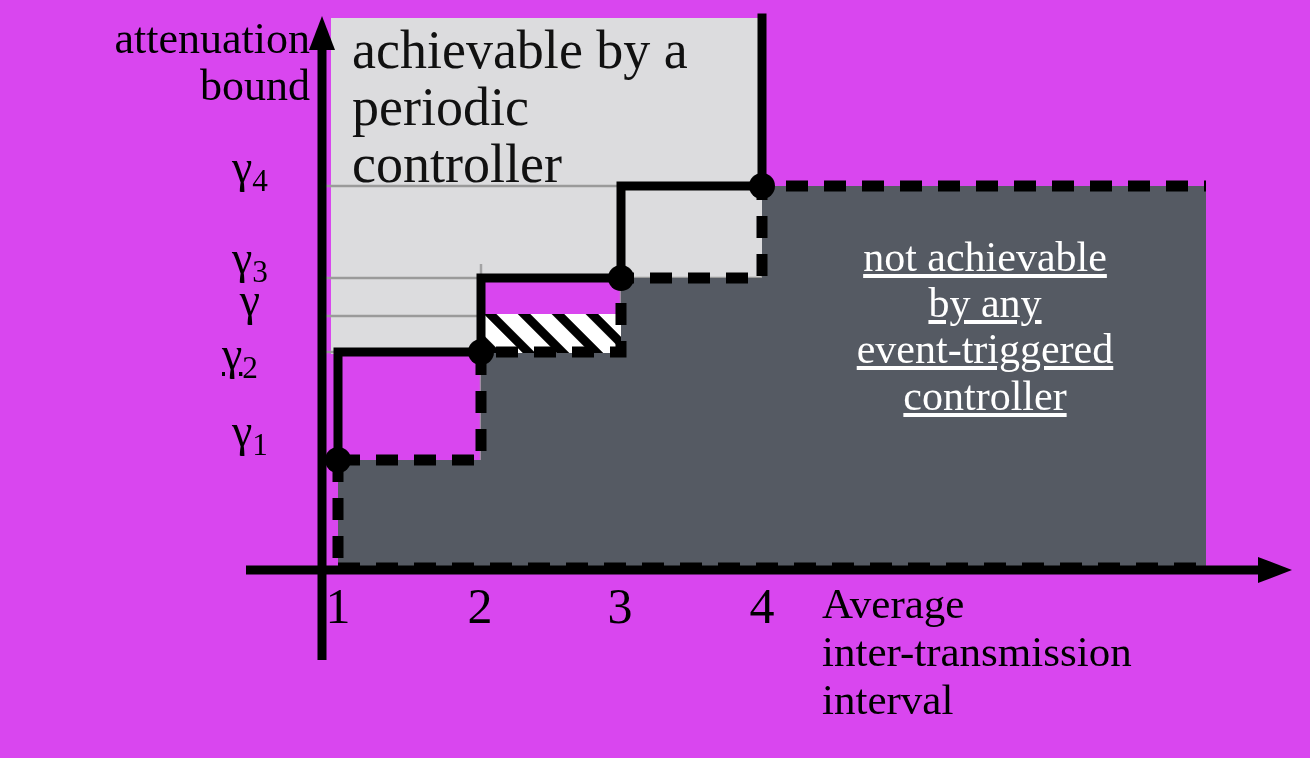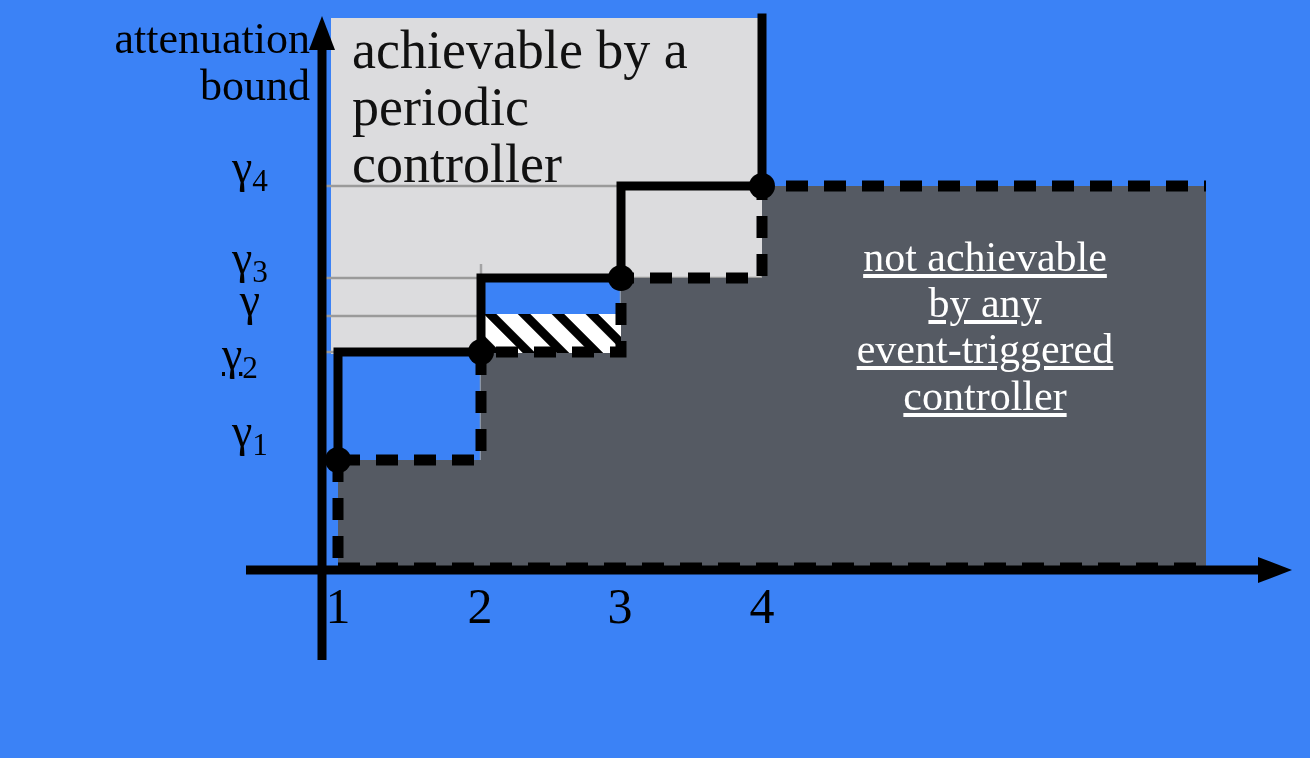--- a/index.html
+++ b/index.html
@@ -1,19 +1,19 @@
 <!DOCTYPE html>
 <html><head>
 <meta charset="utf-8">
 <title>Attenuation bound vs average inter-transmission interval</title>
 <style>
   html,body{margin:0;padding:0;background:#ffffff;}
   body{width:1310px;height:758px;overflow:hidden;
        font-family:"Liberation Serif","DejaVu Serif",serif;color:#000;}
-  #stage{position:relative;width:1310px;height:758px;background:#3b82f6;}
+  #stage{position:relative;width:1310px;height:758px;background:#d946ef;}
 
   
   #canvas{position:absolute;left:0;top:0;width:1310px;height:758px;}
 
   
   .txt{position:absolute;white-space:pre;line-height:1.06;}
 
   #ylabel{left:10px;top:16px;width:300px;text-align:right;font-size:44px;}
 
   #achievable-text{left:352px;top:22px;width:400px;font-size:54px;text-align:left;color:#111;}
@@ -107,20 +107,23 @@
 
   <div class="txt" id="achievable-text">achievable by a
 periodic
 controller</div>
 
   <div class="txt" id="notachievable-text">not achievable
 by any
 event-triggered
 controller</div>
 
+  <div class="txt" id="xlabel">Average
+inter-transmission
+interval</div>
 
   <div class="txt ytick" style="left:190px;top:143px;"><span>γ</span><span class="sub">4</span></div>
   <div class="txt ytick" style="left:190px;top:234px;"><span>γ</span><span class="sub">3</span></div>
   <div class="txt ytick" style="left:190px;top:276px;"><span>γ</span><span class="sub"></span></div>
   <div class="txt ytick" style="left:180px;top:330px;text-decoration:underline;"><span>γ</span><span class="sub">2</span></div>
   <div class="txt ytick" style="left:190px;top:407px;"><span>γ</span><span class="sub">1</span></div>
 
   <div class="txt xtick" style="left:308px;top:580px;">1</div>
   <div class="txt xtick" style="left:450px;top:580px;">2</div>
   <div class="txt xtick" style="left:590px;top:580px;">3</div>

